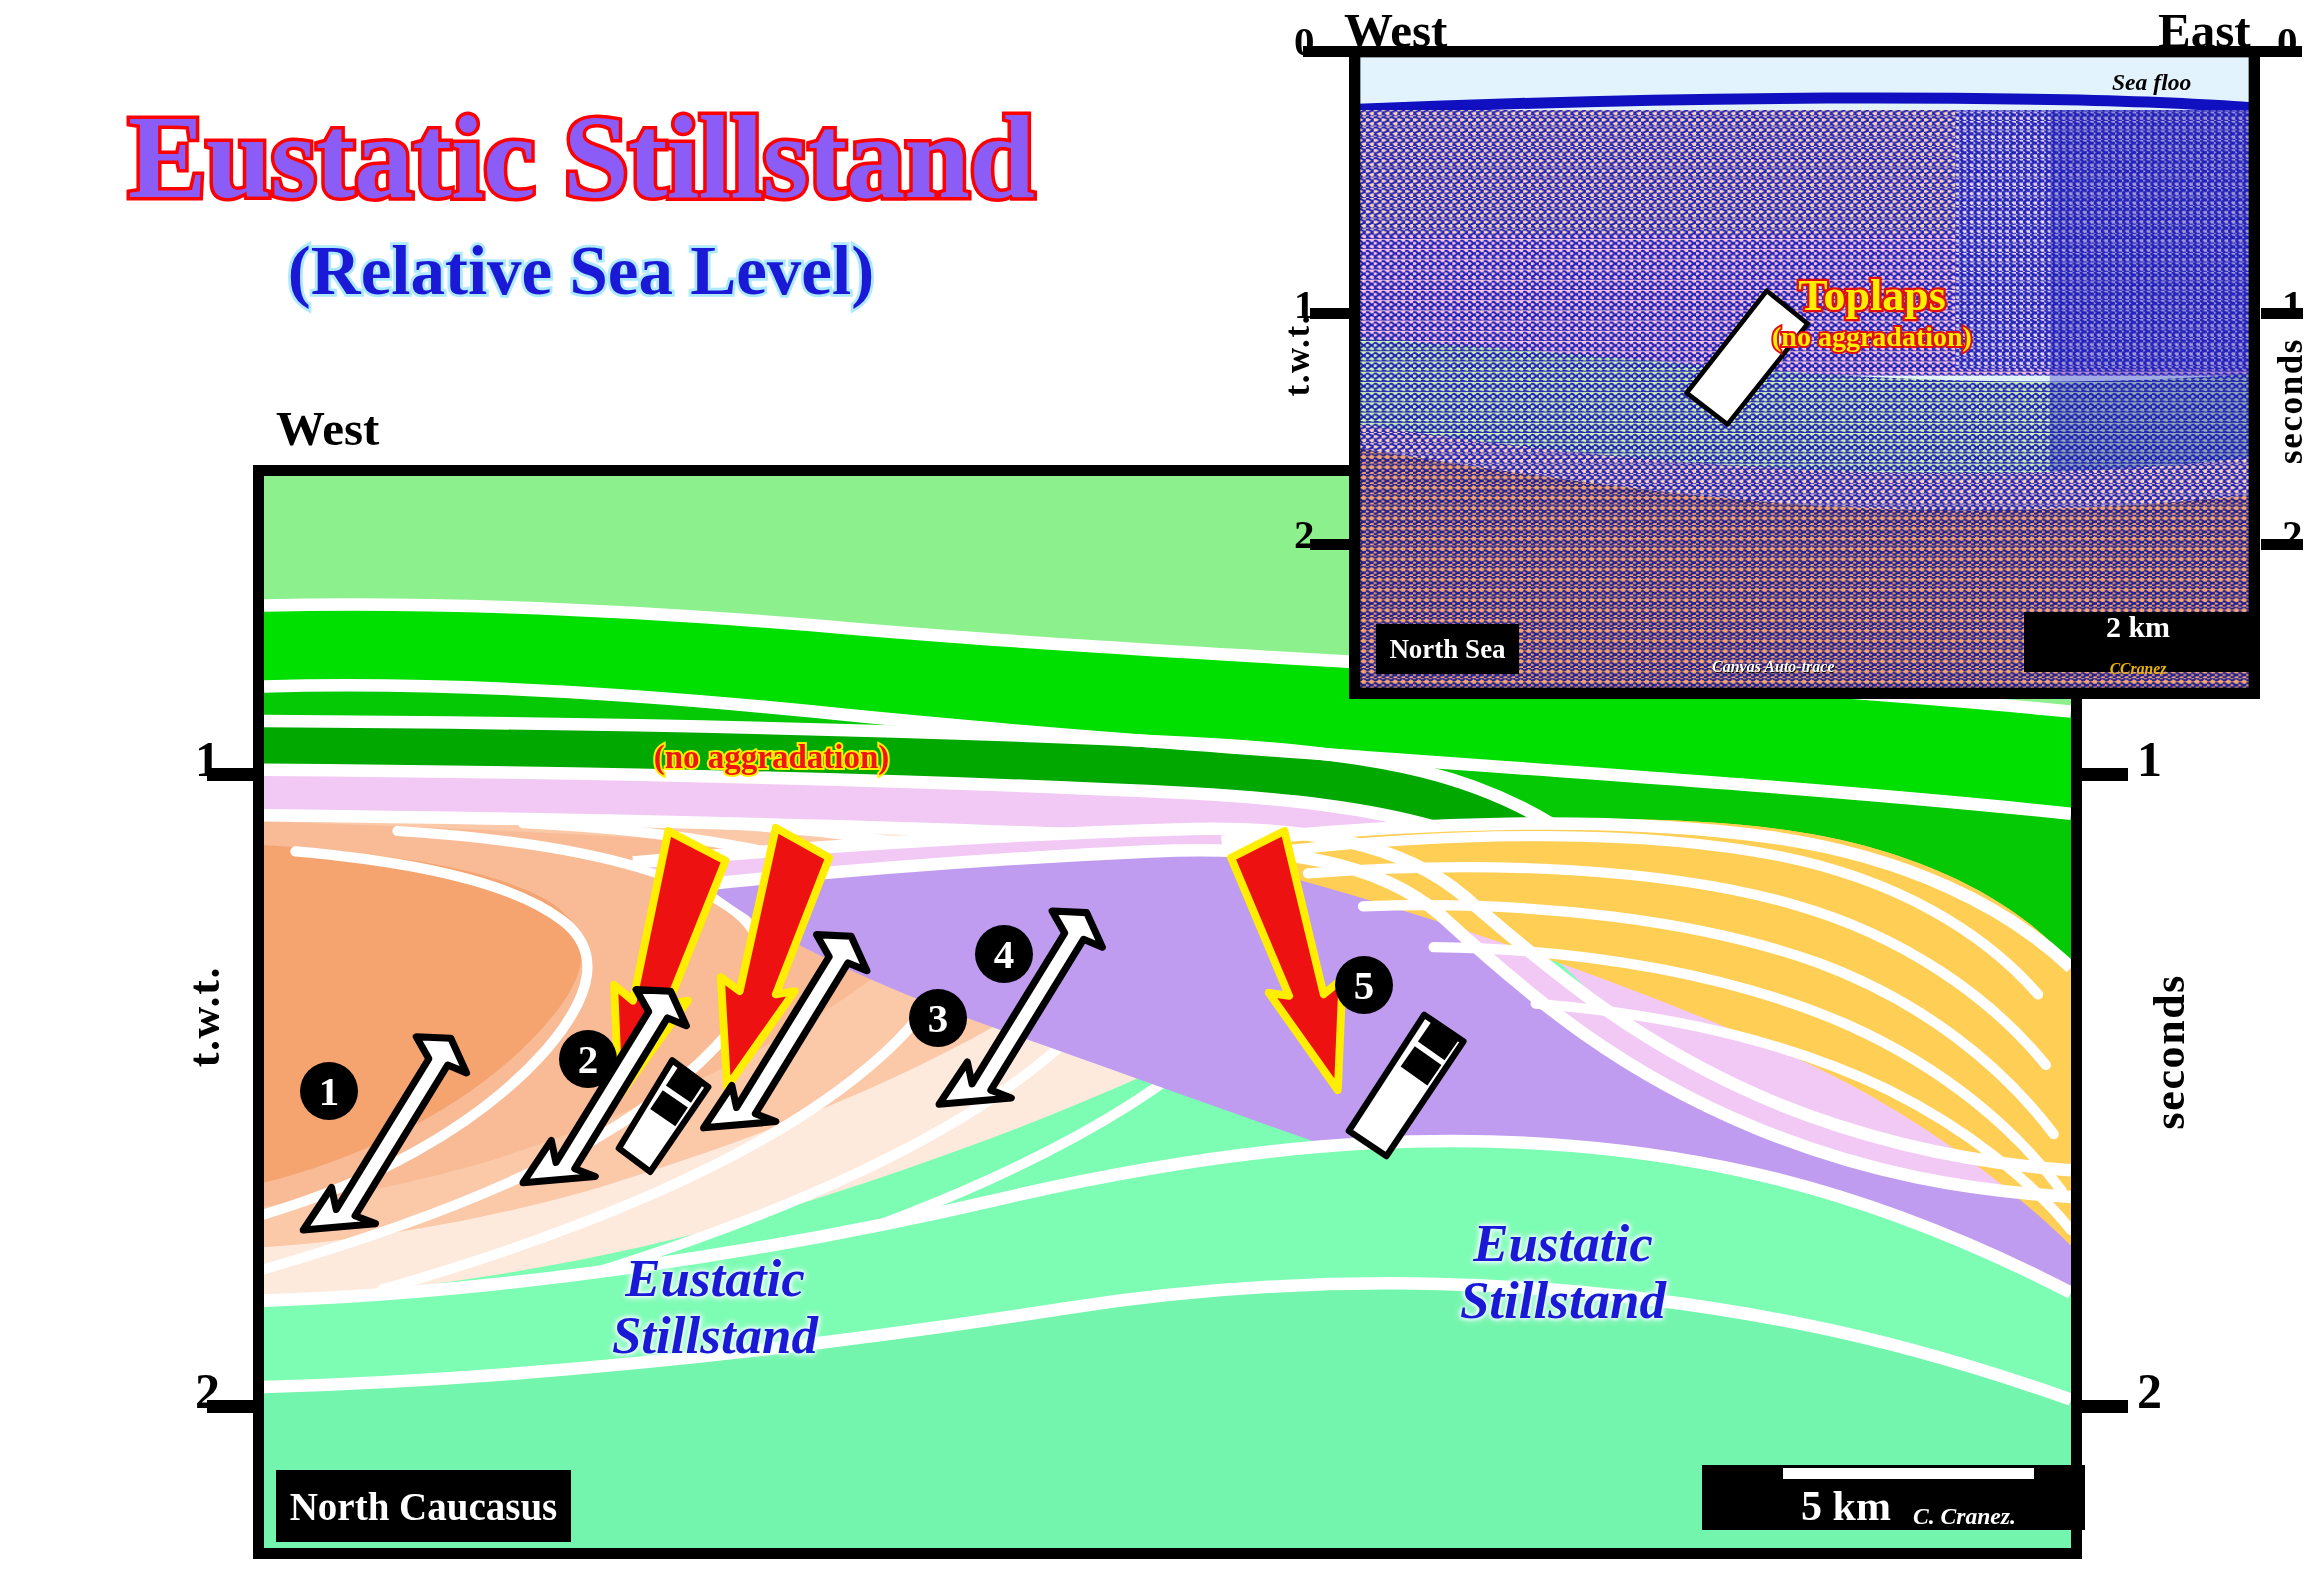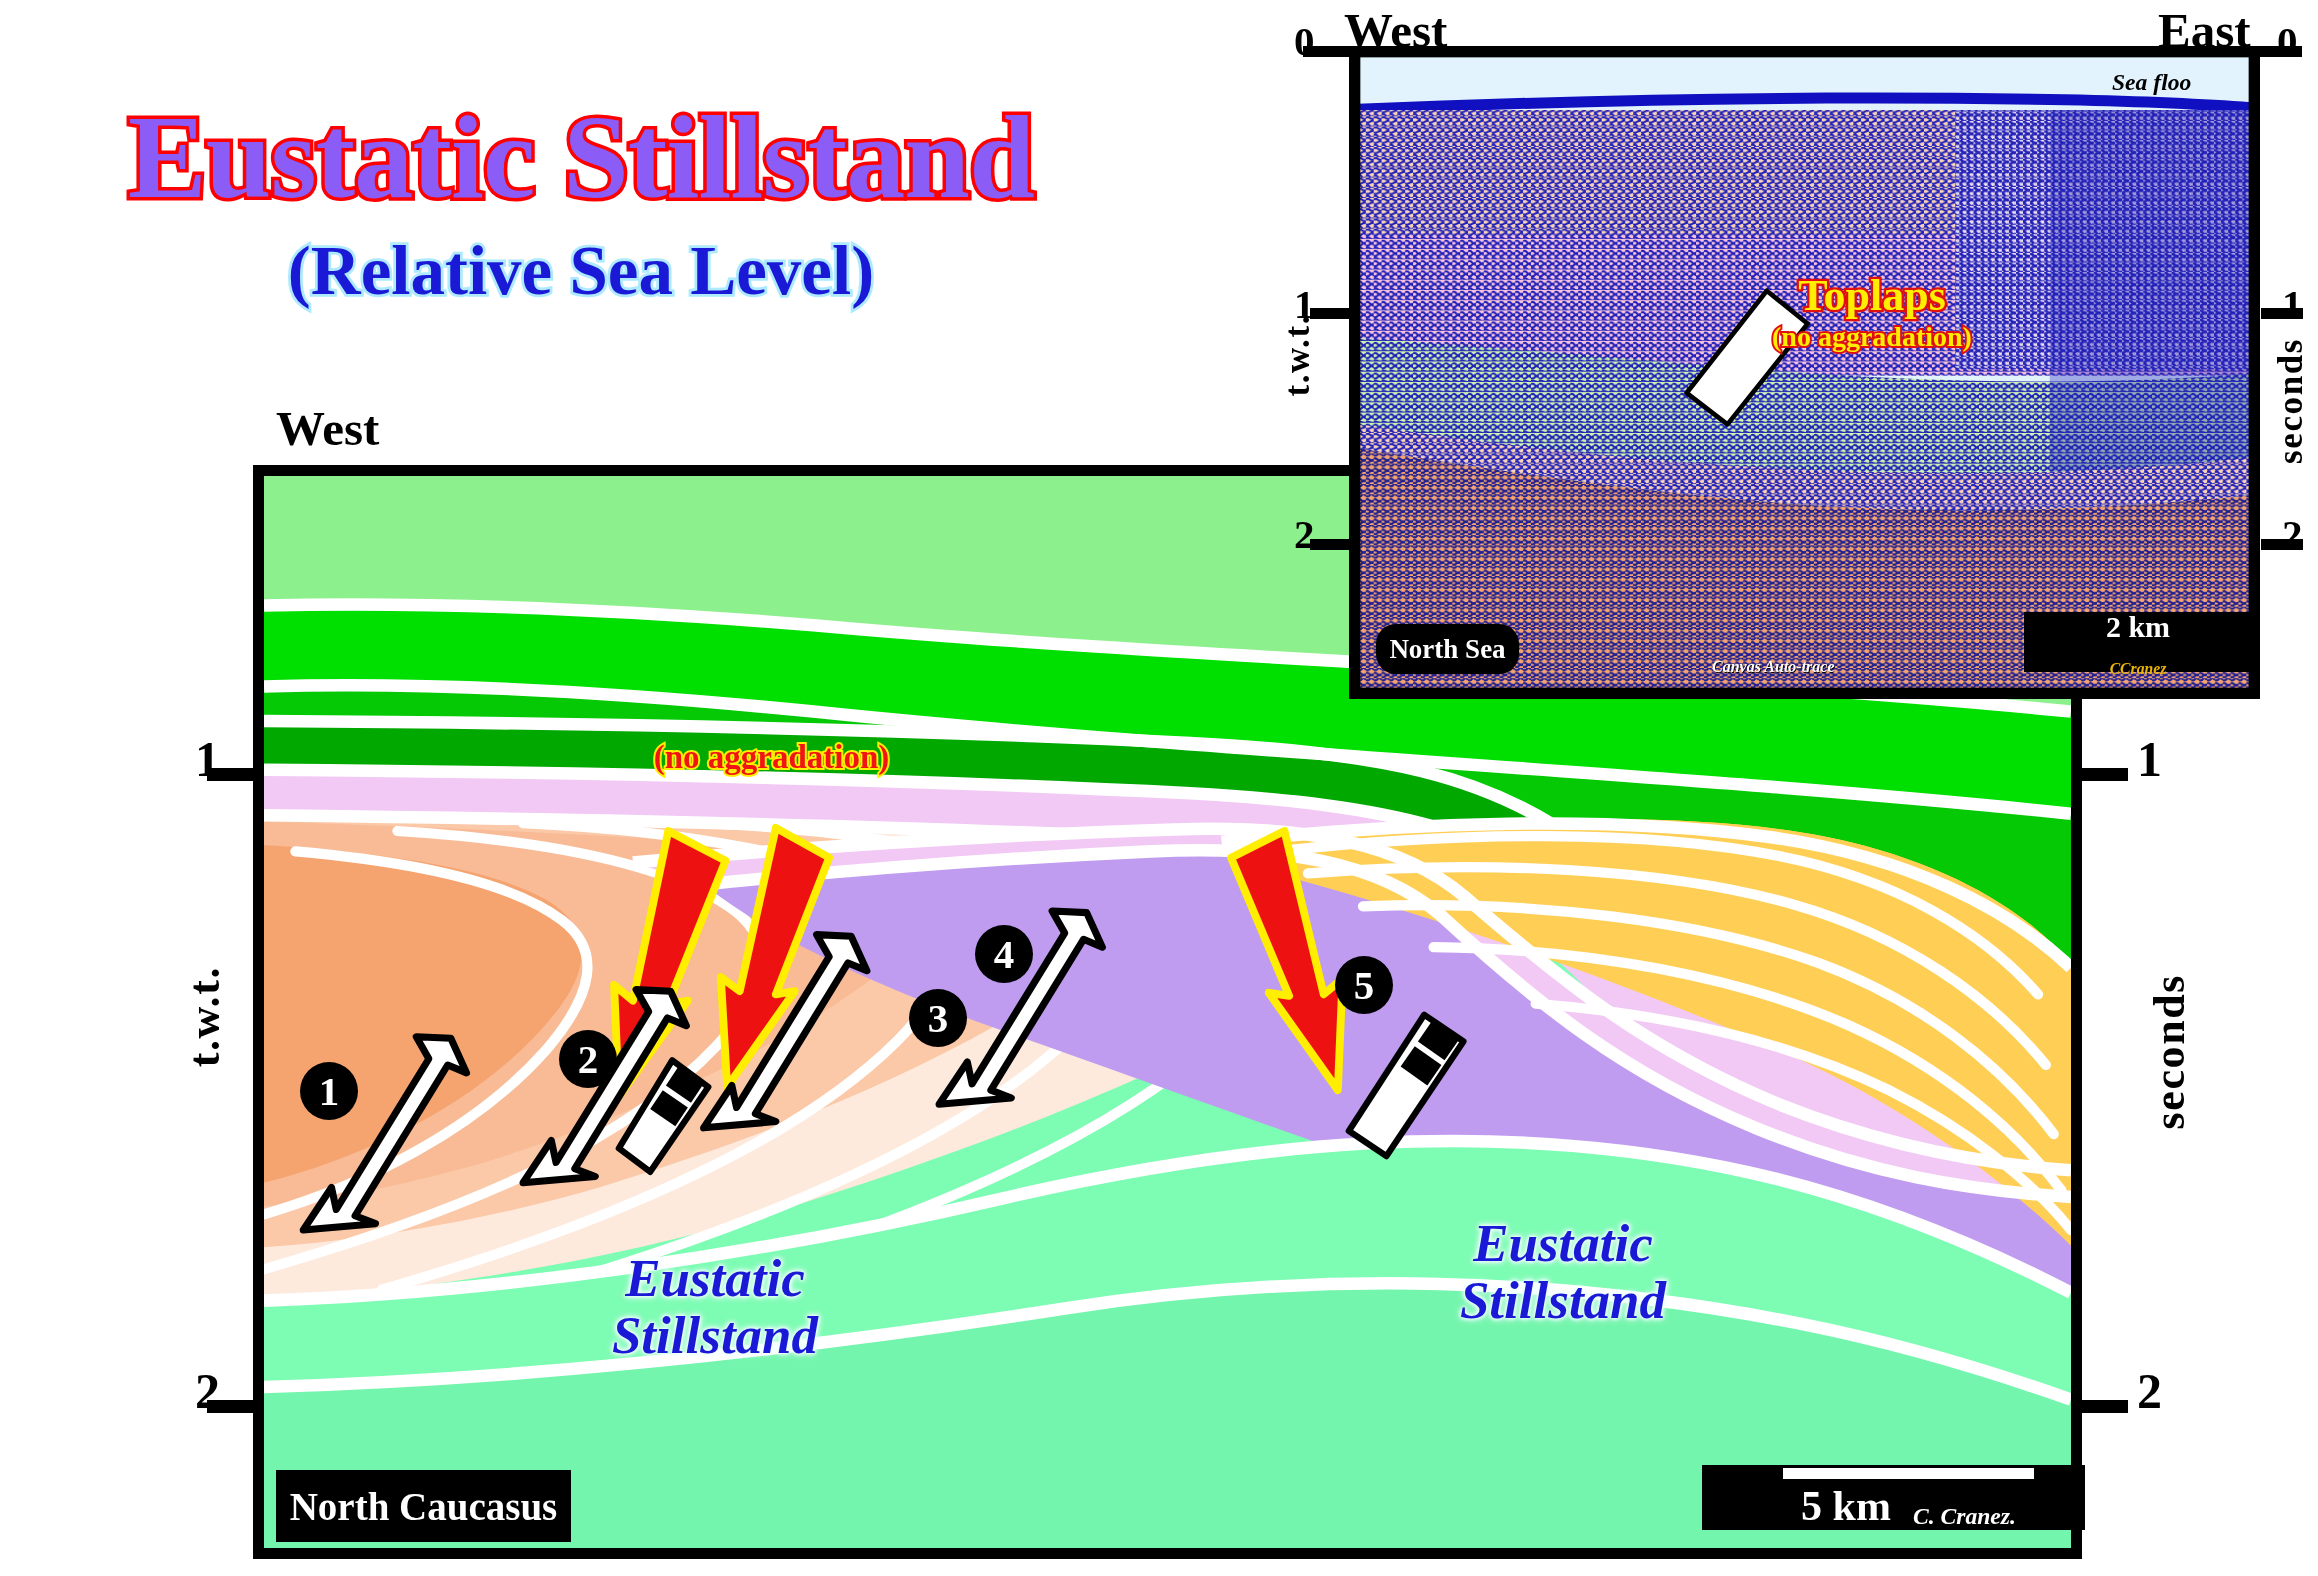--- a/index.html
+++ b/index.html
@@ -67,21 +67,21 @@
           font-size:41px;font-weight:700;font-family:"Liberation Serif",serif;}
 
   
   #inset-panel{position:absolute;left:1349px;top:46px;width:911px;height:653px;
                border:9.4px solid #000;box-sizing:border-box;background:#e2f3fd;overflow:hidden;}
   #inset-svg{position:absolute;left:0;top:0;width:100%;height:100%;}
 
   #seafloor-lbl{position:absolute;left:2112px;top:69px;font-size:23.6px;font-style:italic;
                 font-weight:700;color:#000;}
 
-  #loc-inset{left:1376px;top:624px;width:143px;height:50px;border-radius:20px;}
+  #loc-inset{left:1376px;top:624px;width:143px;height:50px;}
   #loc-inset span{font-size:27px;font-weight:700;color:#fff;}
   #scale-inset{left:2024px;top:612px;width:228px;height:60px;flex-direction:column;}
   #scale-inset .bar{width:138px;height:12.6px;background:#fff;margin-top:2.4px;}
   #scale-inset .row{display:flex;align-items:center;gap:15.7px;margin-top:1.6px;flex-direction:column;}
   #scale-inset .km{font-size:30px;font-weight:700;color:#fff;}
   #scale-inset .cred{font-size:15.7px;font-style:italic;font-weight:700;color:#eab308;}
   #autotrace{position:absolute;left:1712px;top:658px;font-size:16px;font-style:italic;
              font-weight:700;color:#ffffff;text-shadow:0.8px 0.8px 0 #000;}
 
   

